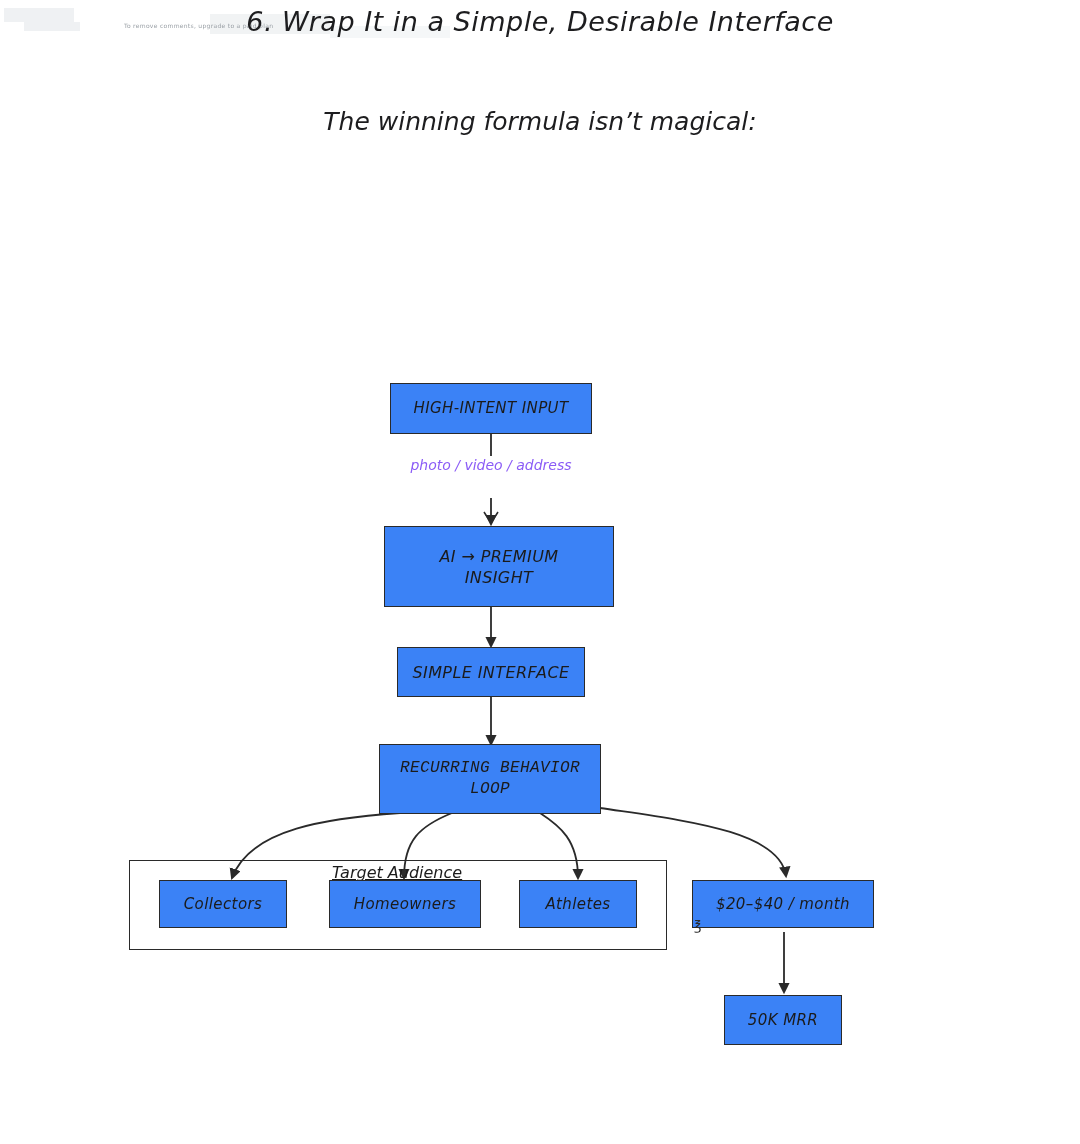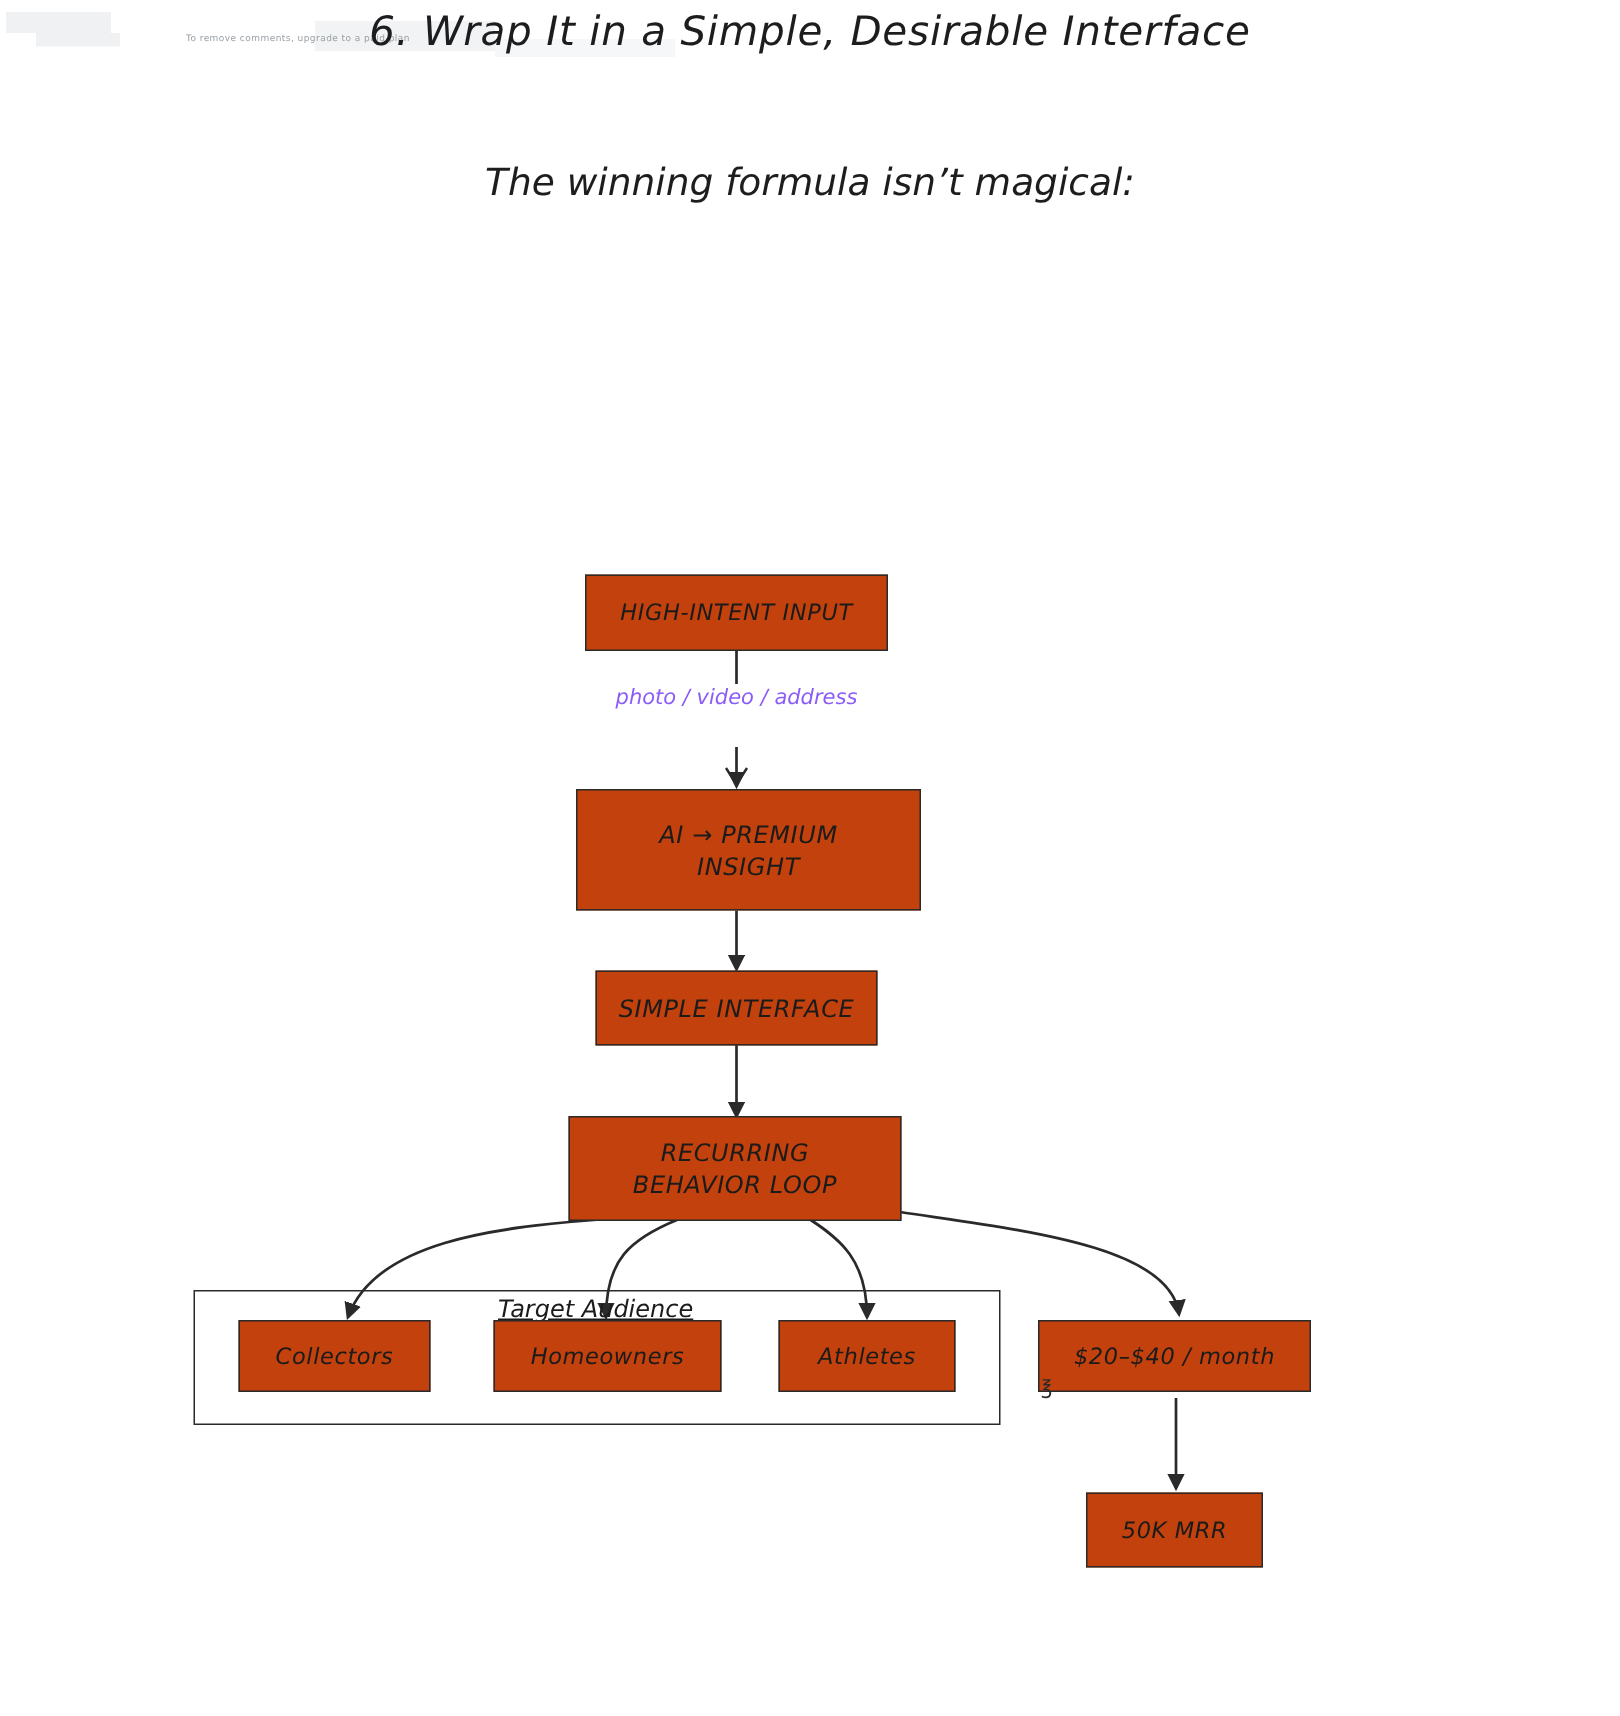--- a/index.html
+++ b/index.html
@@ -75,21 +75,21 @@
   #diagram svg {
     position: absolute;
     left: 0;
     top: 0;
   }
 
   .node {
     position: absolute;
     box-sizing: border-box;
     border: 1.6px solid #2a2a2a;
-    background: #c2410c;
+    background: #3b82f6;
     display: flex;
     align-items: center;
     justify-content: center;
     text-align: center;
     font-style: italic;
     color: #1b1b1b;
     letter-spacing: .4px;
     line-height: 21px;
   }
   .node.small { font-size: 15px; }
@@ -179,21 +179,21 @@
   </div>
 
   <div class="node mid" style="left:384px; top:526px; width:230px; height:81px; padding:0 18px;">
     <span>AI → PREMIUM INSIGHT</span>
   </div>
 
   <div class="node mid" style="left:397px; top:647px; width:188px; height:50px;">
     <span>SIMPLE INTERFACE</span>
   </div>
 
-  <div class="node mid" style="left:379px; top:744px; width:222px; height:70px; padding:0 16px;">
+  <div class="node mid" style="left:379px; top:744px; width:222px; height:70px; padding:0 16px;font-family:Liberation Mono, monospace;">
     <span>RECURRING BEHAVIOR LOOP</span>
   </div>
 
   <div class="group-box" style="left:129px; top:860px; width:538px; height:90px;"></div>
   <div class="group-label" style="left:332px; top:863px;">Target Audience</div>
 
   <div class="node small" style="left:159px; top:880px; width:128px; height:48px;">
     <span>Collectors</span>
   </div>
 

